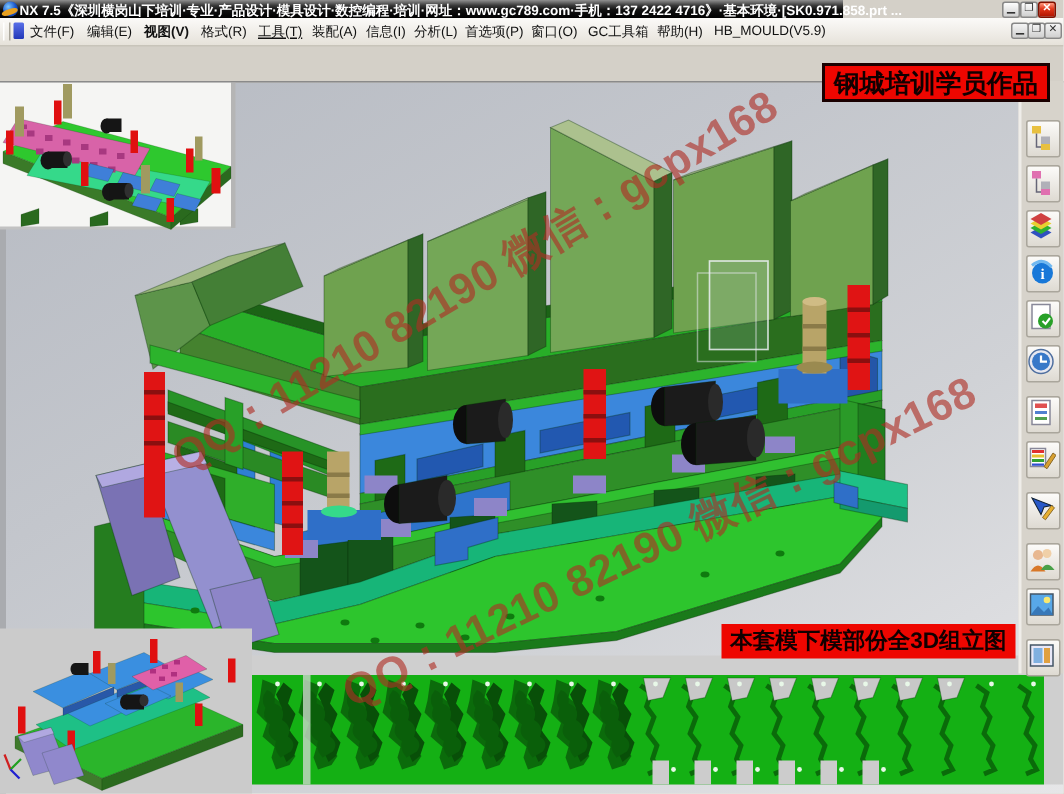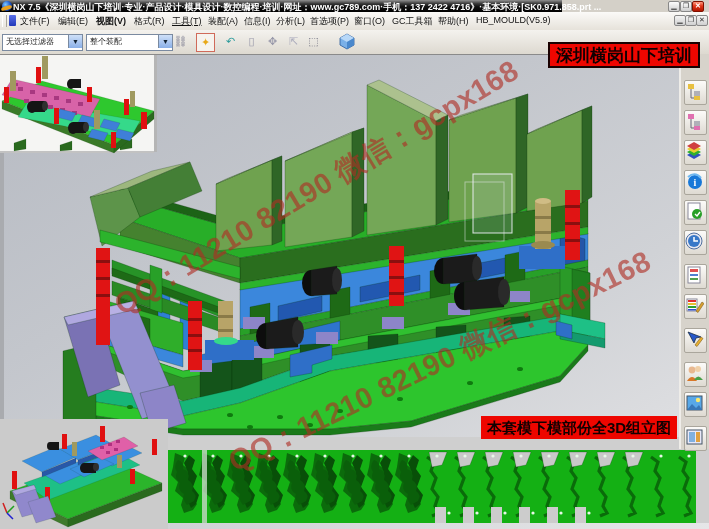--- a/index.html
+++ b/index.html
@@ -58,36 +58,20 @@
     <div class="mi" style="left:244px;text-align:right;">信息(I)</div>
     <div class="mi" style="left:276px;">分析(L)</div>
     <div class="mi" style="left:310px;">首选项(P)</div>
     <div class="mi" style="left:354px;">窗口(O)</div>
     <div class="mi" style="left:392px;">GC工具箱</div>
     <div class="mi" style="left:438px;">帮助(H)</div>
     <div class="mi" style="left:476px;font-weight:normal;">HB_MOULD(V5.9)</div>
     <div class="wbtn" style="left:674px;top:3px;background:linear-gradient(#f4f4f4,#d0d0d0);">▁</div>
     <div class="wbtn" style="left:685px;top:3px;background:linear-gradient(#f4f4f4,#d0d0d0);">❐</div>
     <div class="wbtn" style="left:696px;top:3px;background:linear-gradient(#f4f4f4,#d0d0d0);">✕</div>
-  </div>
-  <div id="tbar">
-    <div class="combo" style="left:2px;width:76px;">无选择过滤器<div class="da">▼</div></div>
-    <div class="combo" style="left:86px;width:82px;">整个装配<div class="da">▼</div></div>
-    <div class="tbico" style="left:172px;color:#889;">⛓</div>
-    <div class="tbico" style="left:196px;border:1px solid #d06a5a;color:#e8a818;background:#f6f3ee;">✦</div>
-    <div class="tbico" style="left:222px;color:#2a9a9a;">↶</div>
-    <div class="tbico" style="left:243px;color:#99a;">▯</div>
-    <div class="tbico" style="left:264px;color:#99a;">✥</div>
-    <div class="tbico" style="left:285px;color:#aab;">⇱</div>
-    <div class="tbico" style="left:305px;color:#667;">⬚</div>
-    <div class="tbico" style="left:338px;"><svg width="18" height="18">
-          <polygon points="9,1 16,5 16,12 9,16 2,12 2,5" fill="#7ab0e8" stroke="#2a5a9a" stroke-width="0.8"></polygon>
-          <polygon points="9,1 16,5 9,9 2,5" fill="#b8d8f8"></polygon>
-          <polygon points="9,9 16,5 16,12 9,16" fill="#4a88cc"></polygon>
-        </svg></div>
   </div>
   <div id="vp">
     <svg id="mainsvg" width="709" height="475" viewBox="0 0 709 475">
 <rect x="0" y="0" width="4" height="475" fill="#a9abaf"></rect>
 
 <g>
 <polygon points="120,163 240,203 588,146 588,124 240,175 120,141" fill="#28ae28"></polygon>
 <polygon points="120,163 240,203 240,228 120,191" fill="#45822f"></polygon>
 <polygon points="240,203 588,146 588,172 240,228 " fill="#2a6e1e"></polygon>
 
@@ -503,16 +487,16 @@
           <rect x="2" y="3" width="15" height="14" fill="#58a8e8" stroke="#456"></rect>
           <circle cx="13" cy="7" r="2.2" fill="#f8e870"></circle>
           <path d="M2,17 l5,-6 4,4 3,-3 3,5z" fill="#3878b8"></path>
         </svg></div>
     <div class="rbtn" style="top:372px;"><svg width="19" height="21">
           <rect x="2" y="3" width="15" height="14" fill="#e8e8f8" stroke="#456"></rect>
           <rect x="4" y="5" width="6" height="10" fill="#80b0e0"></rect>
           <rect x="11" y="5" width="4" height="10" fill="#e0a040"></rect>
         </svg></div>
   </div>
-  <div id="ban1"><span>深圳横岗山下培训</span></div>
+  <div id="ban1"><span>钢城培训学员作品</span></div>
   <div id="ban2"><span>本套模下模部份全3D组立图</span></div>
   <div class="wm" style="left:107px;top:291px;transform:rotate(-31deg);">QQ：11210 82190 微信：gcpx168</div>
   <div class="wm" style="left:222px;top:446px;transform:rotate(-26deg);">QQ：11210 82190 微信：gcpx168</div>
 </div>
 </body></html>

